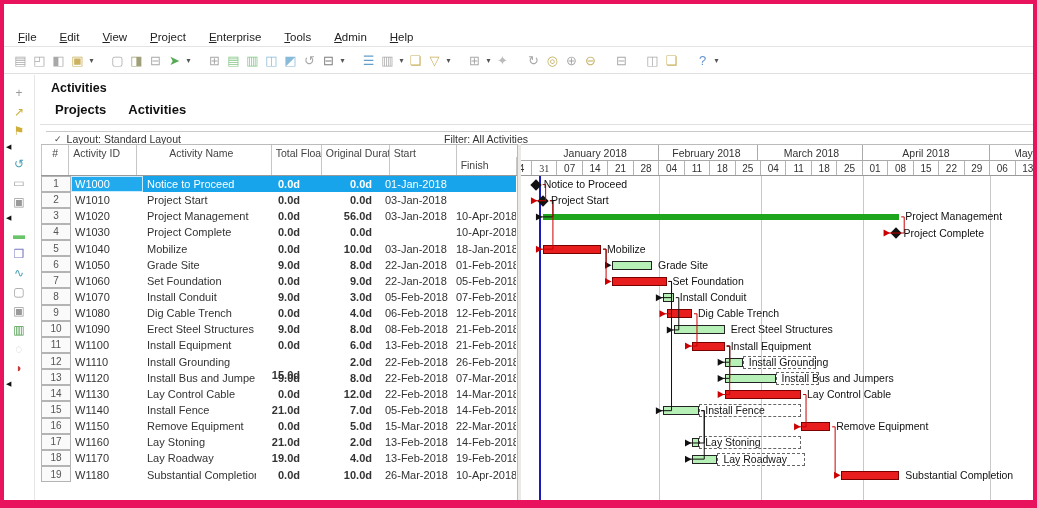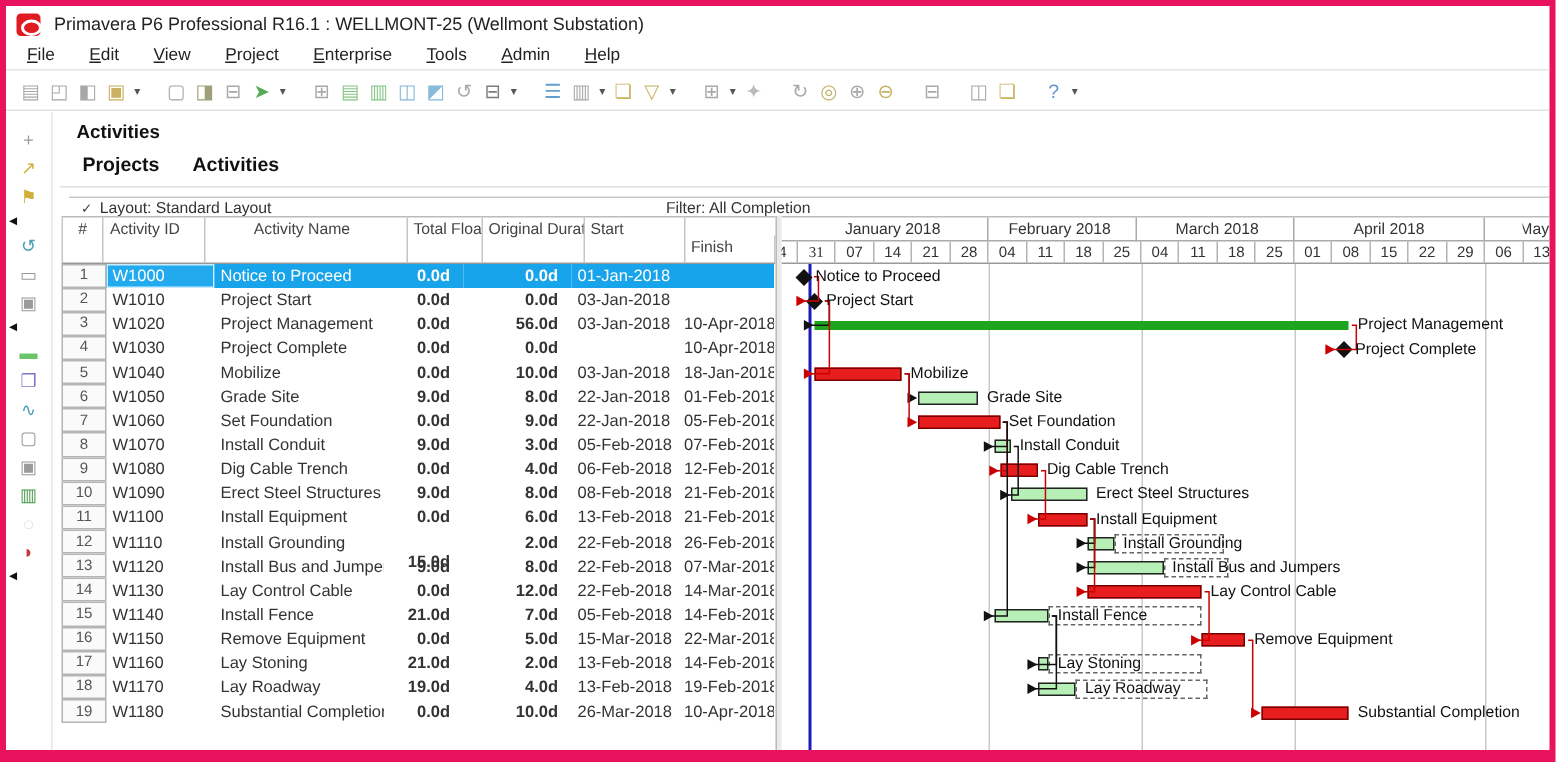--- a/index.html
+++ b/index.html
@@ -73,24 +73,20 @@
   .g-milestone { position:absolute; width:8px; height:8px; background:#111; transform:rotate(45deg); }
   .g-label { position:absolute; font-size:10.5px; color:#111; white-space:nowrap; line-height:13px; z-index:5; }
   #g-svg { position:absolute; left:0; top:0; z-index:2; }
 </style>
 </head>
 <body>
 
 <div id="frame">
   <div id="app">
 
-    <div id="titlebar">
-      <div id="oracle-logo"></div>
-      <div id="title-text">Primavera P6 Professional R16.1 : WELLMONT-25 (Wellmont Substation)</div>
-    </div>
 
     <div id="menubar">
         <div class="menu-item">File</div>
         <div class="menu-item">Edit</div>
         <div class="menu-item">View</div>
         <div class="menu-item">Project</div>
         <div class="menu-item">Enterprise</div>
         <div class="menu-item">Tools</div>
         <div class="menu-item">Admin</div>
         <div class="menu-item">Help</div>
@@ -167,21 +163,21 @@
 
     <div id="tabs">
       <div class="tab">Projects</div>
       <div class="tab">Activities</div>
     </div>
     <div id="tabs-rule"></div>
 
     <div id="layoutbar">
       <span id="layout-check">✓</span>
       <span>Layout: Standard Layout</span>
-      <span id="filter-label">Filter: All Completion</span>
+      <span id="filter-label">Filter: All Activities</span>
     </div>
 
     <div id="table">
       <div id="thead">
           <div class="th" style="width: 30px;">#</div>
           <div class="th" style="width: 72px;">Activity ID</div>
           <div class="th" style="width: 113px; margin-left: 28px;">Activity Name</div>
           <div class="th" style="width: 53px;">Total Float</div>
           <div class="th" style="width: 72px;">Original Duration</div>
           <div class="th" style="width: 71px;">Start</div>

